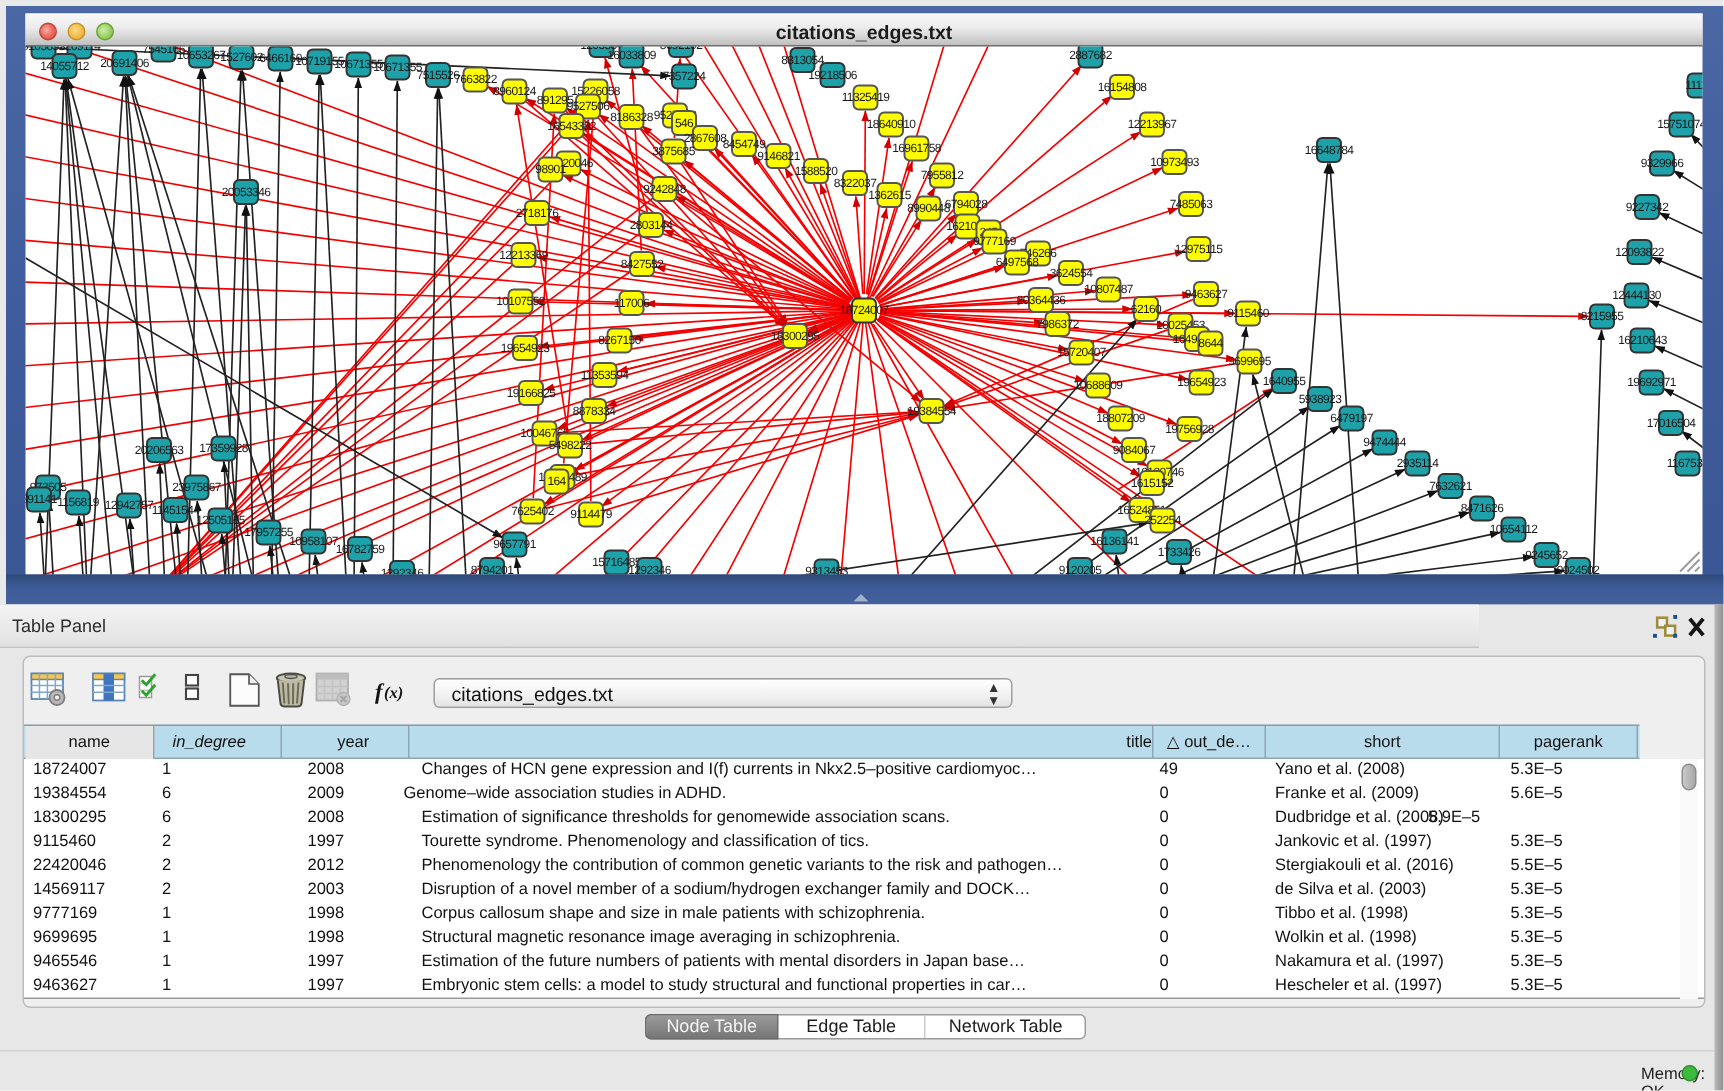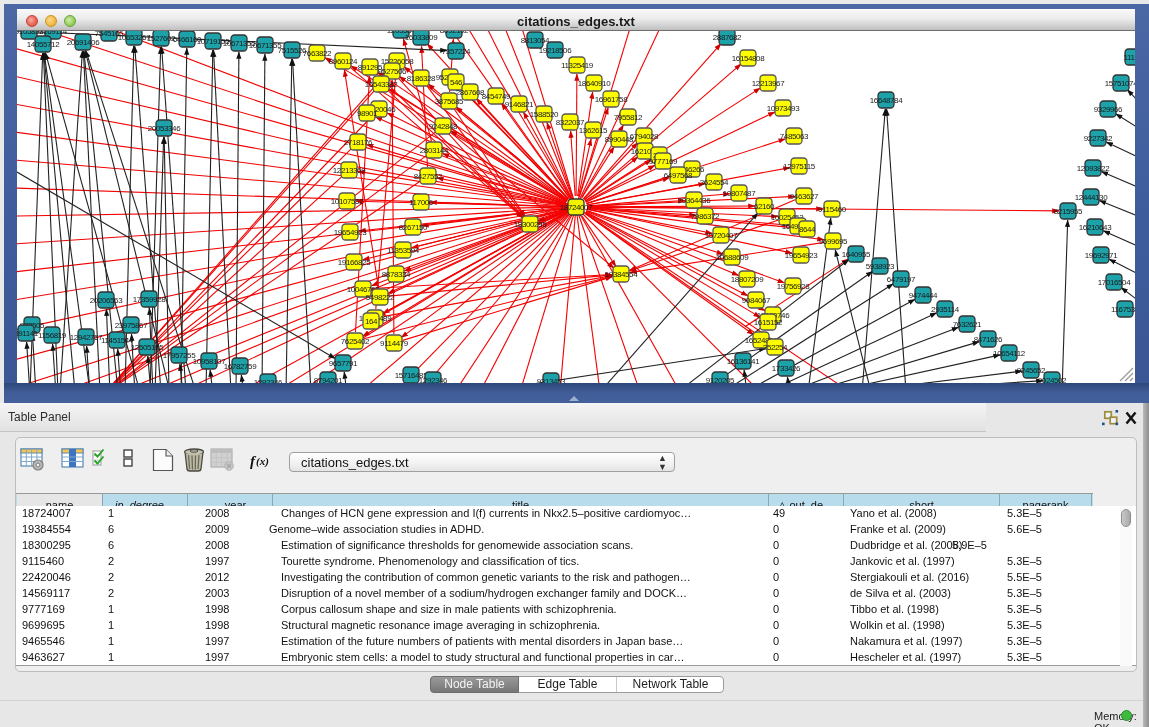--- a/index.html
+++ b/index.html
@@ -16,21 +16,21 @@
 #titlebar .tl { position:absolute; top:5px; width:12px; height:12px; border-radius:50%; }
 #wtitle { position:absolute; top:4px; left:0; width:1118px; text-align:center; font-size:13px; color:#1a1a1a; font-weight:bold; letter-spacing:0; }
 
 #bottom { left:0; top:403px; width:1149px; height:324px; background:#e7e7e7; }
 #tpbar { left:0; top:403px; width:986px; height:29px;
   background:linear-gradient(180deg,#f4f4f4,#e2e2e2); border-bottom:1px solid #c4c4c4; }
 #tpbar .lbl { position:absolute; left:8px; top:7px; font-size:12px; color:#2d2d2d; }
 #rstrip { left:1143px; top:403px; width:6px; height:324px; background:linear-gradient(90deg,#b9b9b9,#8e8e8e); }
 #panel { left:15px; top:437px; width:1122px; height:235px; background:#efefef; border:1px solid #bdbdbd; border-radius:5px; }
 
-#thead { left:16px; top:483px; width:1077px; height:23px; background:#b9dcec; border-top:1px solid #9a9a9a; border-bottom:1px solid #8da6b5;margin-top:10px; }
+#thead { left:16px; top:483px; width:1077px; height:23px; background:#b9dcec; border-top:1px solid #9a9a9a; border-bottom:1px solid #8da6b5; }
 .hcell { position:absolute; top:0; height:22px; line-height:22px; text-align:center; font-size:11px; color:#111; border-right:1px solid #8da6b5; }
 #twhite { left:16px; top:506px; width:1120px; height:160px; background:#fff; border-bottom:1px solid #9a9a9a; }
 .trow { position:absolute; left:0px; width:1136px; height:16px; font-size:11px; color:#111; }
 .trow span { position:absolute; top:1px; white-space:nowrap; }
 #vsb { left:1120px; top:506px; width:12px; height:160px; background:#fafafa; }
 #vsbthumb { left:1121px; top:509px; width:10px; height:18px; background:linear-gradient(90deg,#c9c9c9,#a8a8a8); border:1px solid #8e8e8e; border-radius:5px; }
 
 #tabs { left:430px; top:676px; width:294px; height:17px; background:#fff; border:1px solid #9c9c9c; border-radius:4px; font-size:12px; font-weight:normal; }
 #tabs .seg { position:absolute; top:0; height:15px; line-height:15px; text-align:center; color:#1c1c1c; }
 #tabsel { position:absolute; left:-1px; top:-1px; width:89px; height:17px; border-radius:4px 0 0 4px;
@@ -638,21 +638,21 @@
 </svg>
 <div class="abs" id="combo">
     <span class="ct">citations_edges.txt</span>
     <span class="ar">▲<br>▼</span>
   </div>
 
 <div class="abs" id="thead">
   <div class="hcell" style="left:1px;width:86px;background:#e6e6e6;">name</div>
   <div class="hcell" style="left:76px;width:96px;font-style:italic;">in_degree</div>
   <div class="hcell" style="left:183px;width:74px;">year</div>
-  <div class="hcell" style="left:257px;width:496px;">title</div>
+  <div class="hcell" style="left:257px;width:496px;text-align:right;">title</div>
   <div class="hcell" style="left:753px;width:75px;">△ out_de…</div>
   <div class="hcell" style="left:828px;width:156px;">short</div>
   <div class="hcell" style="left:984px;width:92px;">pagerank</div>
 </div>
 <div class="abs" id="twhite"></div>
 <div class="trow" style="top:506px">
 <span style="left:22px">18724007</span>
     <span style="left:108px">1</span>
     <span style="left:205px">2008</span>
 <span style="left:281px">Changes of HCN gene expression and I(f) currents in Nkx2.5–positive cardiomyoc…</span>
@@ -684,21 +684,21 @@
     <span style="left:205px">1997</span>
 <span style="left:281px">Tourette syndrome. Phenomenology and classification of tics.</span>
     <span style="left:773px">0</span>
     <span style="left:850px">Jankovic et al. (1997)</span>
 <span style="left:1007px">5.3E–5</span>
   </div>
 <div class="trow" style="top:570px">
 <span style="left:22px">22420046</span>
     <span style="left:108px">2</span>
     <span style="left:205px">2012</span>
-<span style="left:281px">Investigating the contribution of common genetic variants to the risk and pathogen…</span>
+<span style="left:281px">Phenomenology the contribution of common genetic variants to the risk and pathogen…</span>
     <span style="left:773px">0</span>
     <span style="left:850px">Stergiakouli et al. (2016)</span>
 <span style="left:1007px">5.5E–5</span>
   </div>
 <div class="trow" style="top:586px">
 <span style="left:22px">14569117</span>
     <span style="left:108px">2</span>
     <span style="left:205px">2003</span>
 <span style="left:281px">Disruption of a novel member of a sodium/hydrogen exchanger family and DOCK…</span>
     <span style="left:773px">0</span>

